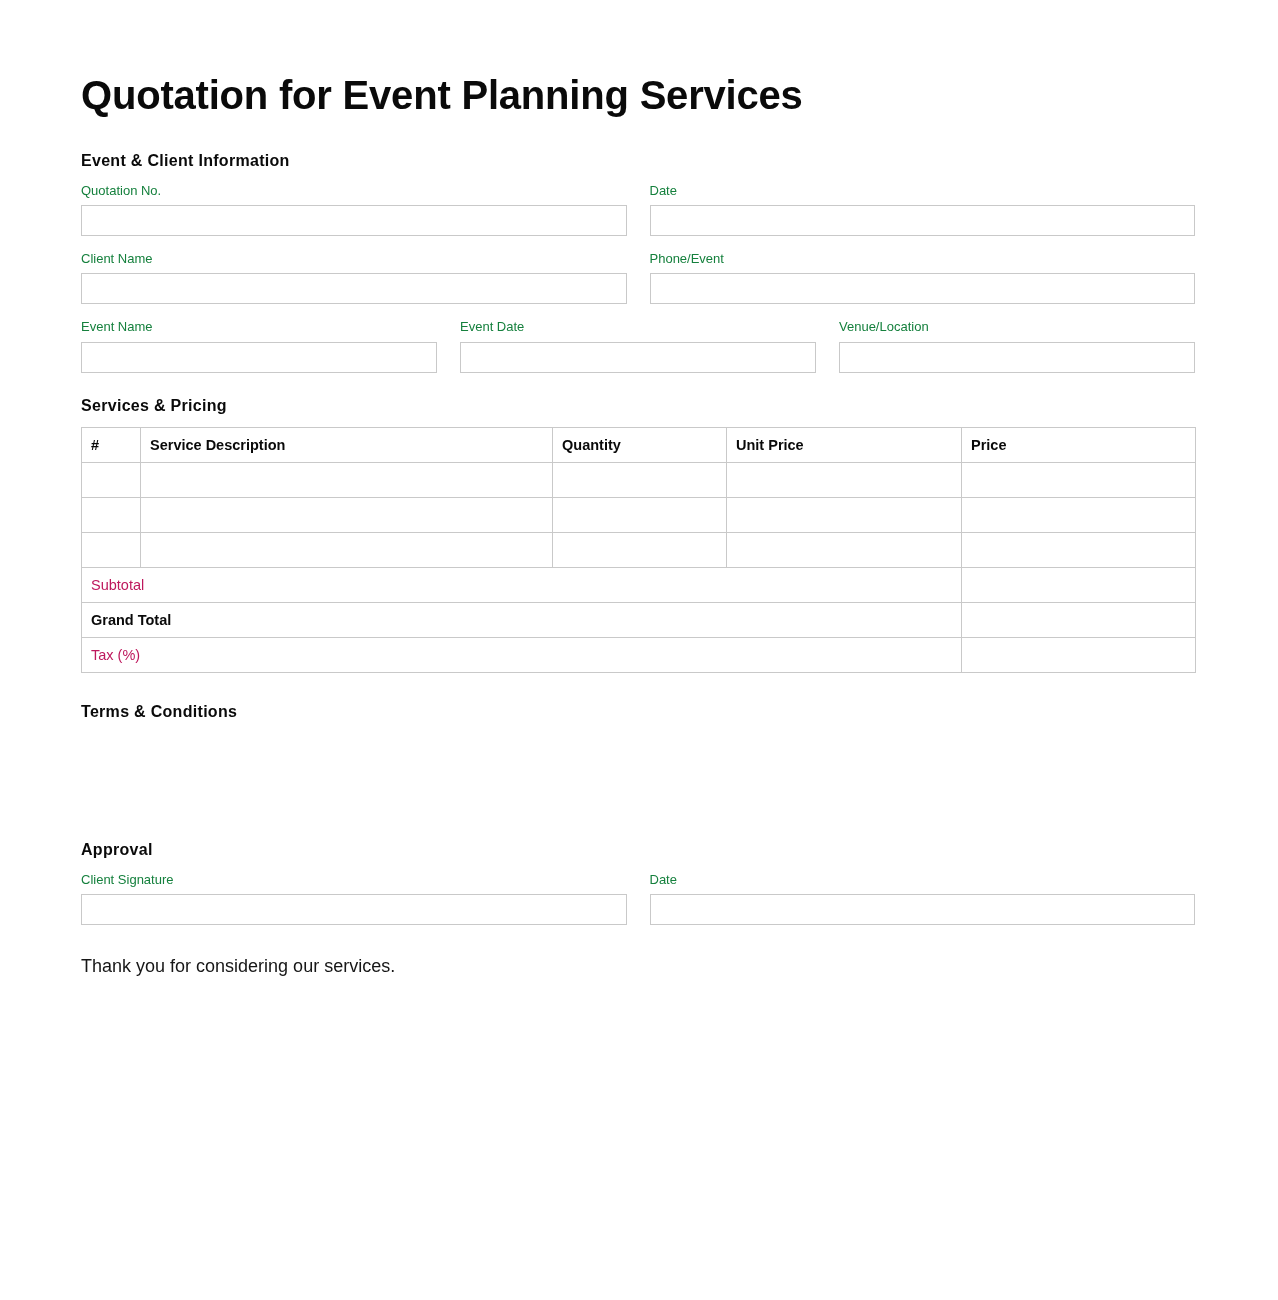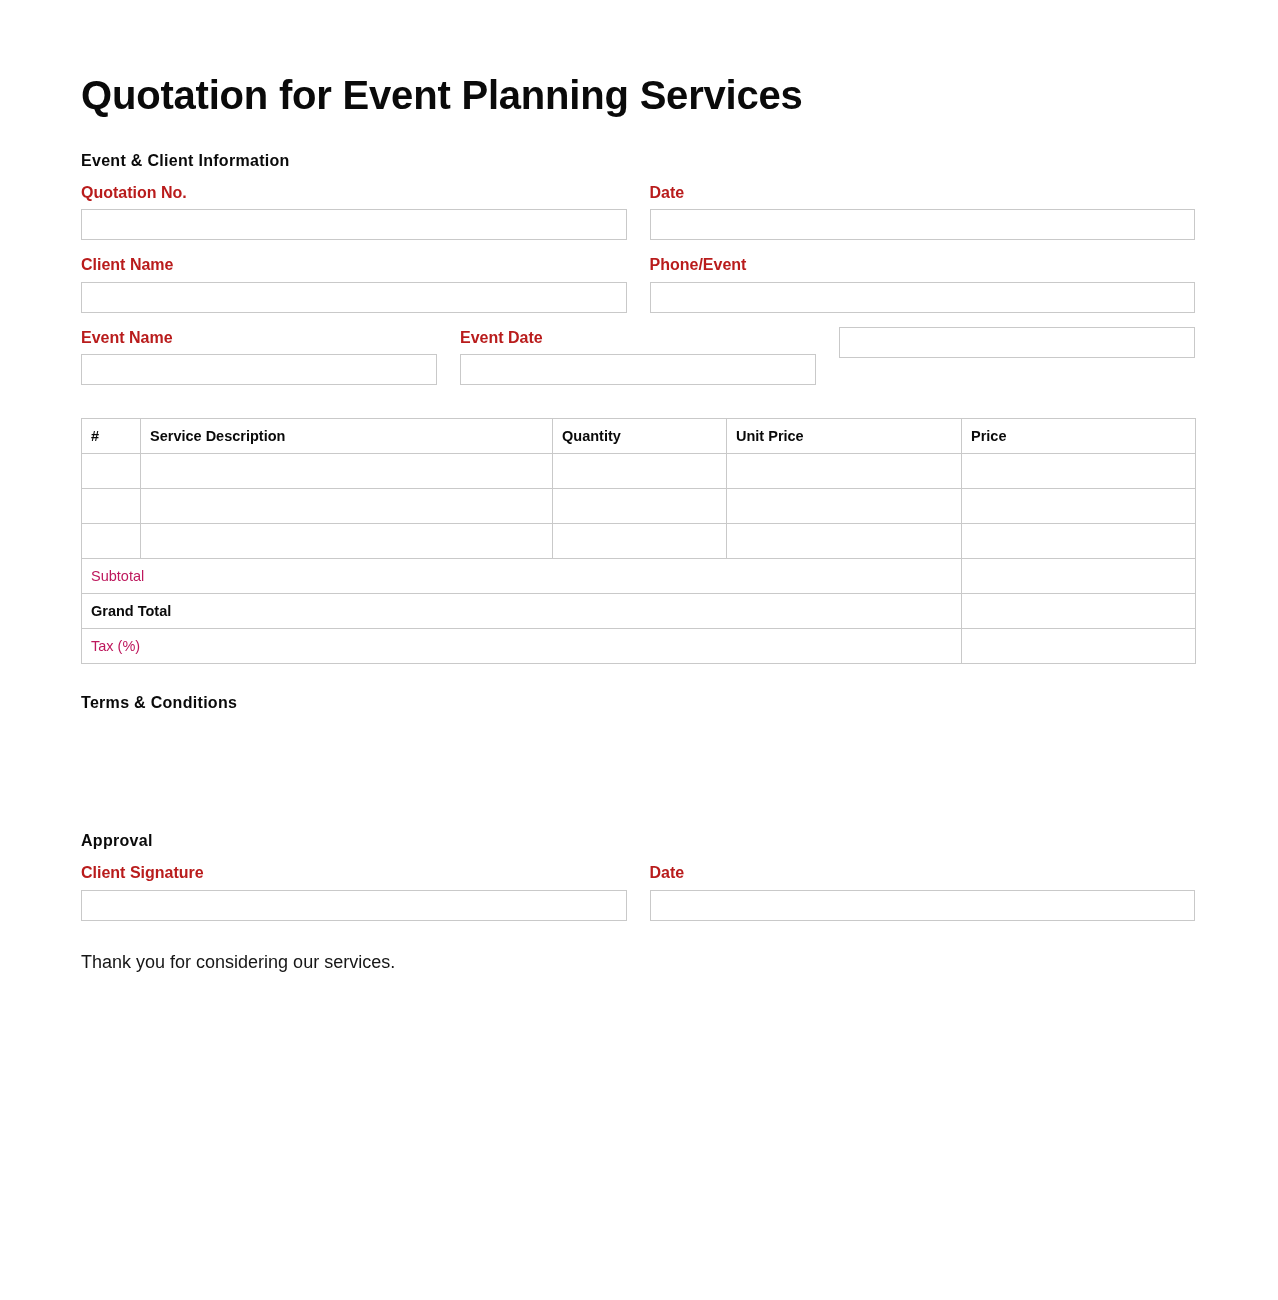--- a/index.html
+++ b/index.html
@@ -29,38 +29,38 @@
   }
   
   .section-heading {
     font-size: 16px;
     font-weight: bold;
     letter-spacing: 0.3px;
     margin: 0 0 12px 0;
     color: #0a0a0a;
   }
   .section {
-    margin-bottom: 33px;
+    margin-bottom: 24px;
   }
   
   .row {
     display: flex;
     gap: 23px;
     margin-bottom: 14px;
   }
   .row:last-child { margin-bottom: 0; }
   .field {
     flex: 1 1 0;
     min-width: 0;
   }
   .field-label {
     display: block;
-    font-size: 16px;
-    font-weight: bold;
-    color: #b91c1c;
+    font-size: 13px;
+    font-weight: normal;
+    color: #15803d;
     line-height: 1.4;
     margin-bottom: 5px;
   }
   .field-input {
     display: block;
     width: 100%;
     height: 31px;
     border: 1px solid #c9c9c9;
     background: #ffffff;
     border-radius: 0;
@@ -158,26 +158,28 @@
     <div class="row">
       <div class="field">
         <label class="field-label">Event Name</label>
         <input class="field-input" type="text" value="" style="">
       </div>
       <div class="field">
         <label class="field-label">Event Date</label>
         <input class="field-input" type="text" value="" style="">
       </div>
       <div class="field">
+        <label class="field-label">Venue/Location</label>
         <input class="field-input" type="text" value="" style="">
       </div>
     </div>
   </section>
 
   <section class="section services-section">
+    <h2 class="section-heading">Services &amp; Pricing</h2>
 
     <table class="services">
       <colgroup>
         <col class="col-num">
           <col class="col-desc">
           <col class="col-qty">
           <col class="col-price">
           <col class="col-total">
       </colgroup>
       <thead>

